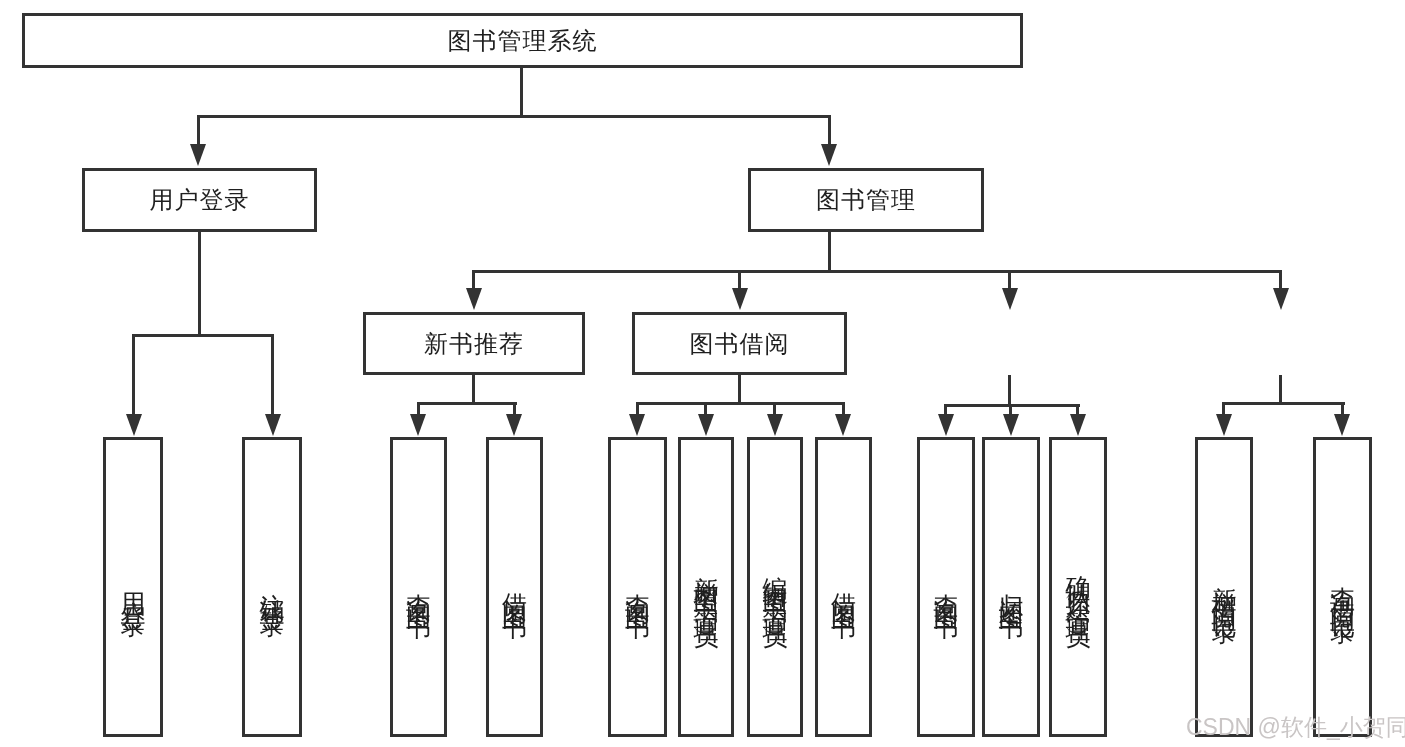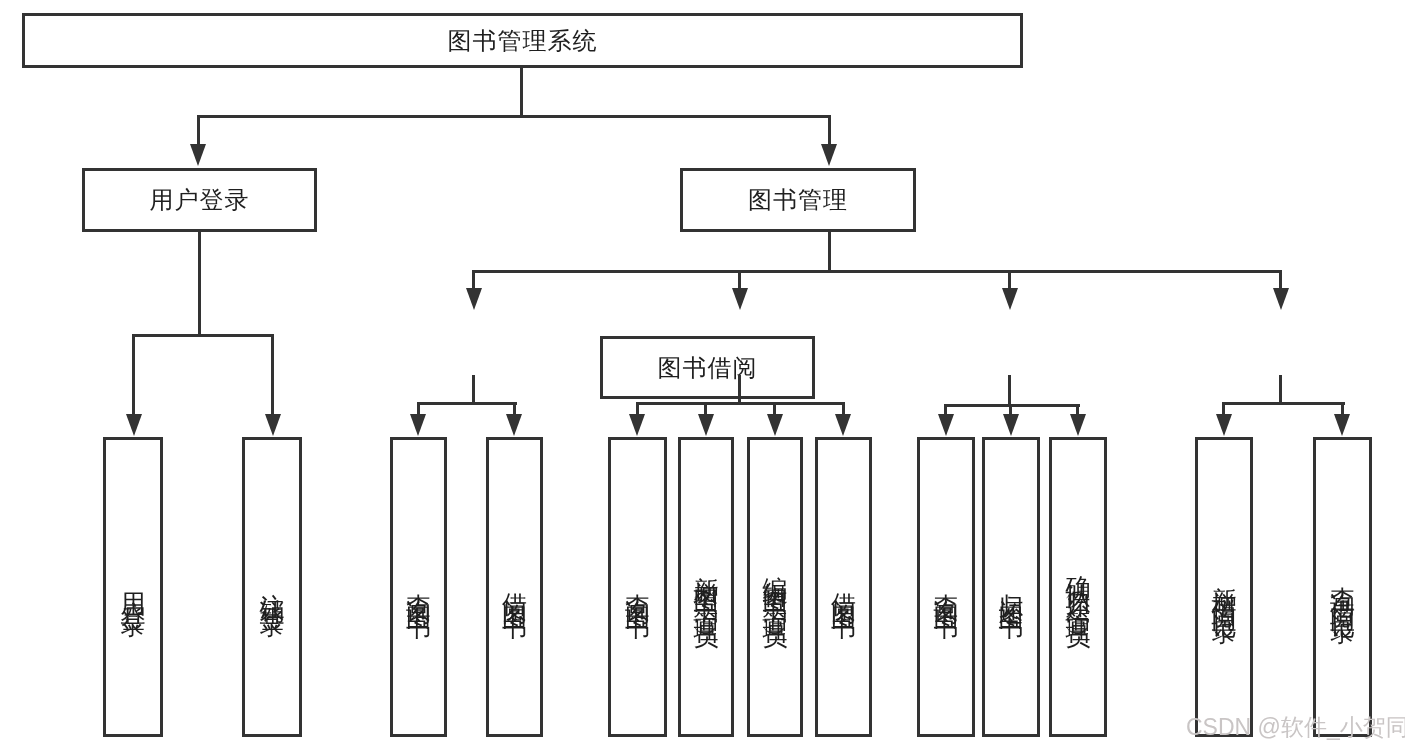--- a/index.html
+++ b/index.html
@@ -68,41 +68,42 @@
   <div class="box" style="left:22px; top:13px; width:1001px; height:55px;">图书管理系统</div>
 
   <div class="ln" style="left:520px; top:68px; width:3px; height:49px;"></div>
   <div class="ln" style="left:197px; top:115px; width:634px; height:3px;"></div>
   <div class="ln" style="left:197px; top:115px; width:3px; height:32px;"></div>
   <div class="arrow" style="left:190px; top:144px;"></div>
   <div class="ln" style="left:828px; top:115px; width:3px; height:32px;"></div>
   <div class="arrow" style="left:821px; top:144px;"></div>
 
   <div class="box" style="left:82px; top:168px; width:235px; height:64px;">用户登录</div>
-  <div class="box" style="left:680px; top:168px; width:236px; height:64px;text-align:center;">图书管理</div>
+  <div class="box" style="left:748px; top:168px; width:236px; height:64px;text-align:center;">图书管理</div>
 
   <div class="ln" style="left:198px; top:232px; width:3px; height:104px;"></div>
   <div class="ln" style="left:132px; top:334px; width:142px; height:3px;"></div>
   <div class="ln" style="left:132px; top:334px; width:3px; height:82px;"></div>
   <div class="arrow" style="left:126px; top:414px;"></div>
   <div class="ln" style="left:271px; top:334px; width:3px; height:82px;"></div>
   <div class="arrow" style="left:265px; top:414px;"></div>
 
   <div class="ln" style="left:828px; top:232px; width:3px; height:40px;"></div>
   <div class="ln" style="left:472px; top:270px; width:810px; height:3px;"></div>
   <div class="ln" style="left:472px; top:270px; width:3px; height:21px;"></div>
   <div class="arrow" style="left:466px; top:288px;"></div>
   <div class="ln" style="left:738px; top:270px; width:3px; height:21px;"></div>
   <div class="arrow" style="left:732px; top:288px;"></div>
   <div class="ln" style="left:1008px; top:270px; width:3px; height:21px;"></div>
   <div class="arrow" style="left:1002px; top:288px;"></div>
   <div class="ln" style="left:1279px; top:270px; width:3px; height:21px;"></div>
   <div class="arrow" style="left:1273px; top:288px;"></div>
 
-  <div class="box" style="left:600px; top:312px; width:215px; height:63px;margin-top:24px;">图书借阅</div>
+  <div class="box" style="left:363px; top:312px; width:222px; height:63px;">新书推荐</div>
+  <div class="box" style="left:632px; top:312px; width:215px; height:63px;">图书借阅</div>
 
   <div class="ln" style="left:472px; top:375px; width:3px; height:29px;"></div>
   <div class="ln" style="left:417px; top:402px; width:100px; height:3px;"></div>
   <div class="ln" style="left:417px; top:402px; width:3px; height:14px;"></div>
   <div class="arrow" style="left:410px; top:414px;"></div>
   <div class="ln" style="left:513px; top:402px; width:3px; height:14px;"></div>
   <div class="arrow" style="left:506px; top:414px;"></div>
 
   <div class="ln" style="left:738px; top:375px; width:3px; height:29px;"></div>
   <div class="ln" style="left:636px; top:402px; width:209px; height:3px;"></div>

